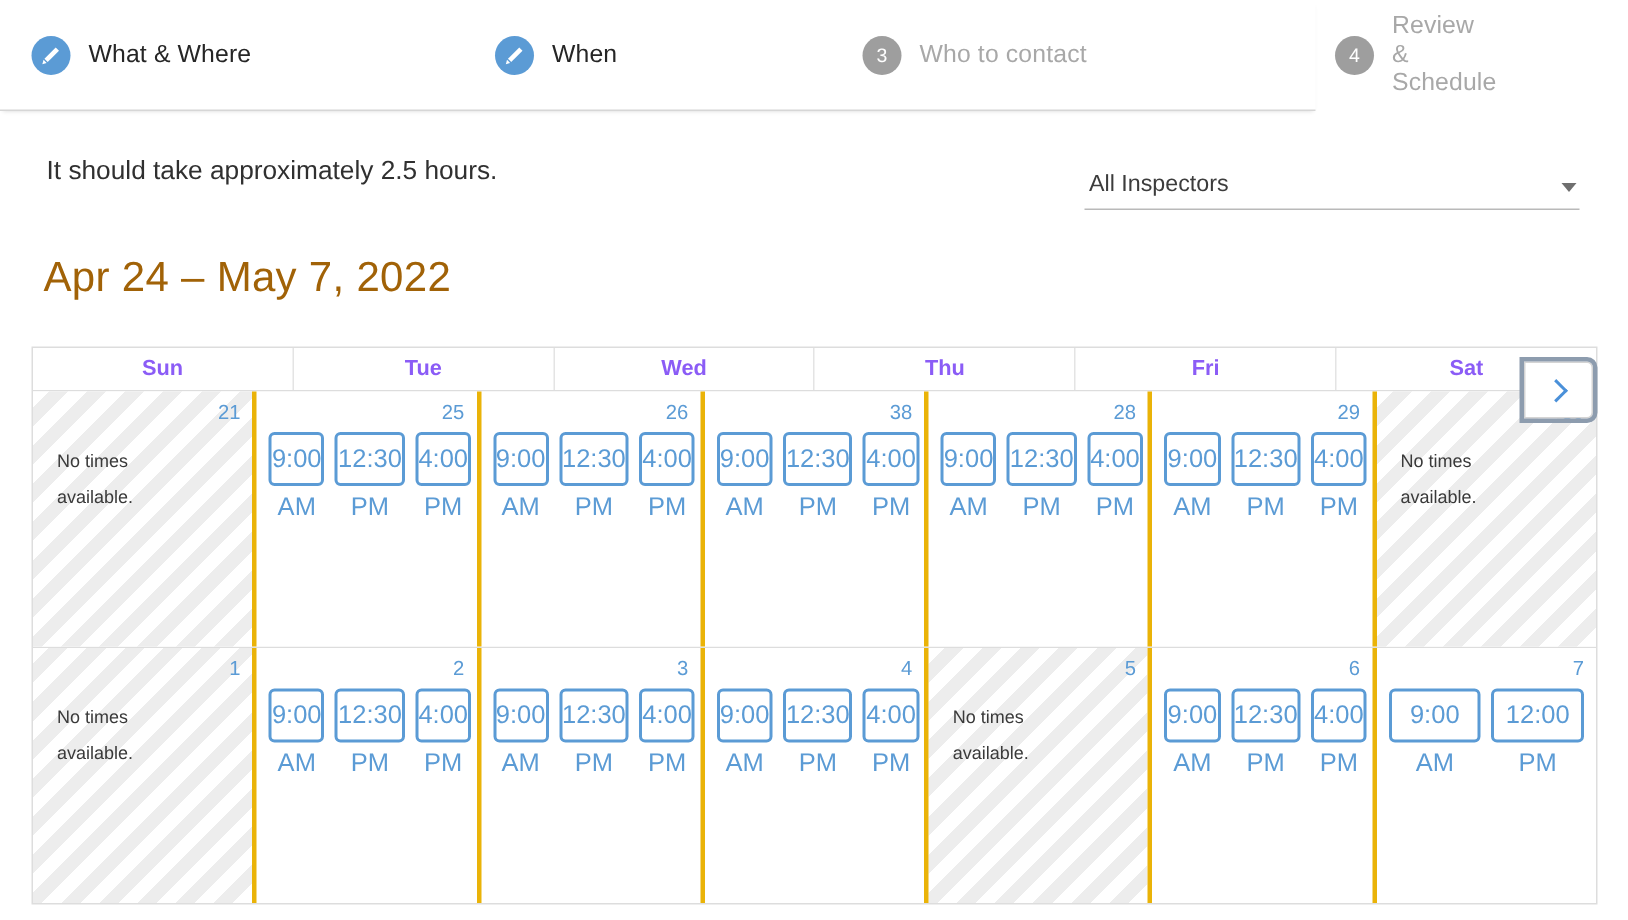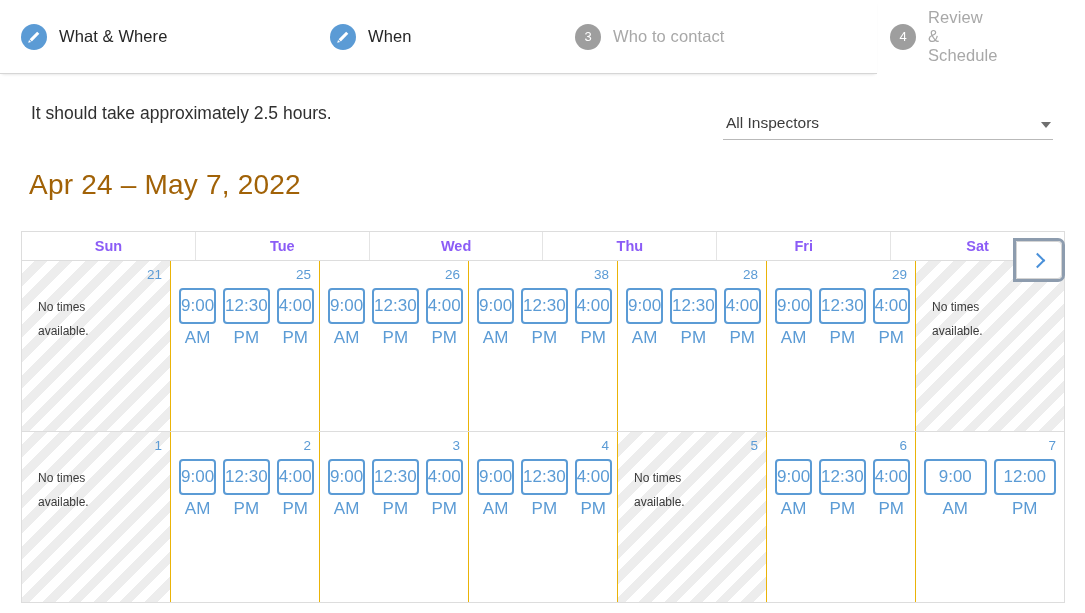--- a/index.html
+++ b/index.html
@@ -148,21 +148,21 @@
     color: #8b5cf6;
     border-left: 1px solid #e4e4e4;
   }
   .dow:first-child { border-left: none; }
 
   .week { display: flex; border-bottom: 1px solid #dddddd; }
   .week:last-child { border-bottom: none; }
   .daycell {
     flex: 1 1 0;
     min-width: 0;
-    border-left: 1px solid #eab308;
+    border-left: 3px solid #eab308;
     padding: 6px 8px 9px 8px;
     position: relative;
     height: 170px;
     background: #ffffff;
   }
   .daycell:first-child { border-left: none; }
   .daycell.blocked {
     background-color: #fbfbfb;
     background-image: repeating-linear-gradient(
       -45deg,

